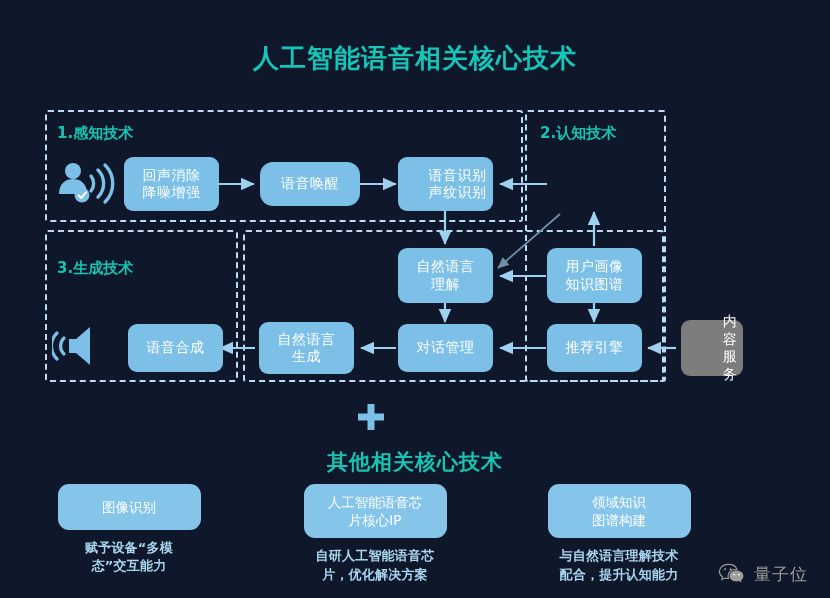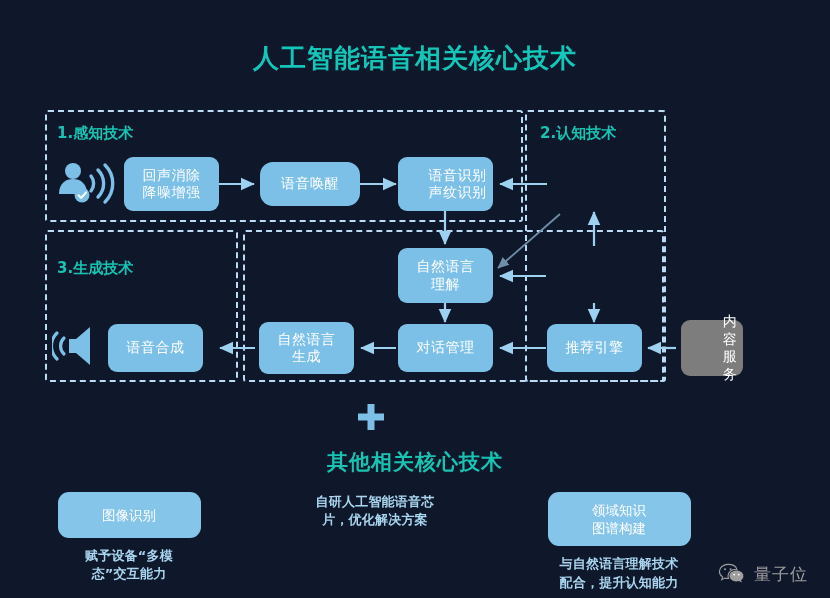--- a/index.html
+++ b/index.html
@@ -97,21 +97,21 @@
     letter-spacing: 1px;
   }
   
   .bcard {
     position: absolute;
     width: 196px;
     text-align: center;
   }
   .bcard-box {
     width: 143px;
-    margin: 8px auto;
+    margin: 0 auto;
     background: #86c5ea;
     border-radius: 11px;
     color: #ffffff;
     font-size: 13.5px;
     line-height: 1.35;
     padding: 9px 6px;
     box-sizing: border-box;
     display: flex;
     align-items: center;
     justify-content: center;
@@ -223,22 +223,24 @@
 
   <div class="node" style="left:260px; top:162px; width:100px; height:44px; white-space:pre-line;border-radius:13px;">语音唤醒</div>
 
   <div class="node" style="left:398px; top:157px; width:95px; height:54px; white-space:pre-line;padding-left:24px;">语音识别
 声纹识别</div>
 
 
   <div class="node" style="left:398px; top:248px; width:95px; height:55px; white-space:pre-line;">自然语言
 理解</div>
 
-
-  <div class="node" style="left:108px; top:324px; width:95px; height:48px; white-space:pre-line;">语音合成</div>
+  <div class="node" style="left:547px; top:248px; width:95px; height:55px; white-space:pre-line;">用户画像
+知识图谱</div>
+
+  <div class="node" style="left:128px; top:324px; width:95px; height:48px; white-space:pre-line;">语音合成</div>
 
   <div class="node" style="left:259px; top:322px; width:95px; height:52px; white-space:pre-line;">自然语言
 生成</div>
 
   <div class="node" style="left:547px; top:324px; width:95px; height:48px; white-space:pre-line;">推荐引擎</div>
 
   <div class="node" style="left:398px; top:324px; width:95px; height:48px; white-space:pre-line;">对话管理</div>
 
   <div class="node gray" style="left:681px; top:320px; width:62px; height:56px; white-space:pre-line;padding-left:36px;">内容
 服务</div>
@@ -251,20 +253,22 @@
 
   <div class="sub-title">其他相关核心技术</div>
 
   <div class="bcard" style="left:31px; top:484px;">
     <div class="bcard-box" style="white-space:pre-line;">图像识别</div>
     <div class="bcard-cap" style="white-space:pre-line;">赋予设备“多模
 态”交互能力</div>
   </div>
 
   <div class="bcard" style="left:277px; top:484px;">
+    <div class="bcard-box" style="white-space:pre-line;">人工智能语音芯
+片核心IP</div>
     <div class="bcard-cap" style="white-space:pre-line;">自研人工智能语音芯
 片，优化解决方案</div>
   </div>
 
   <div class="bcard" style="left:521px; top:484px;">
     <div class="bcard-box" style="white-space:pre-line;">领域知识
 图谱构建</div>
     <div class="bcard-cap" style="white-space:pre-line;">与自然语言理解技术
 配合，提升认知能力</div>
   </div>

